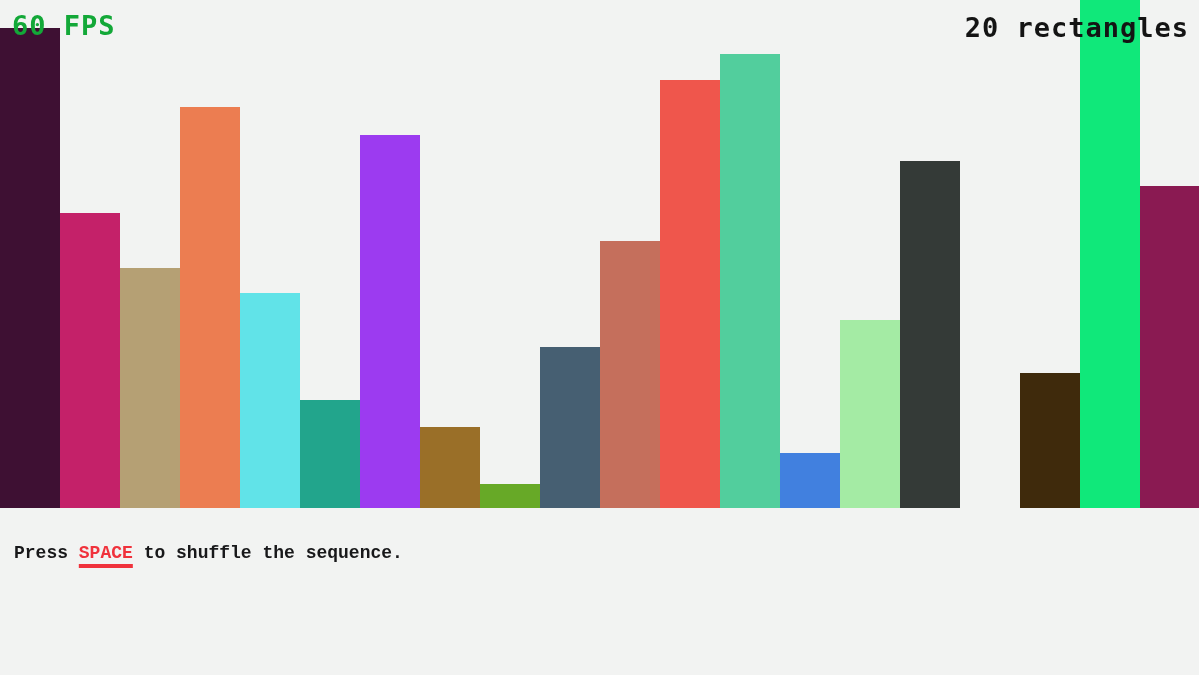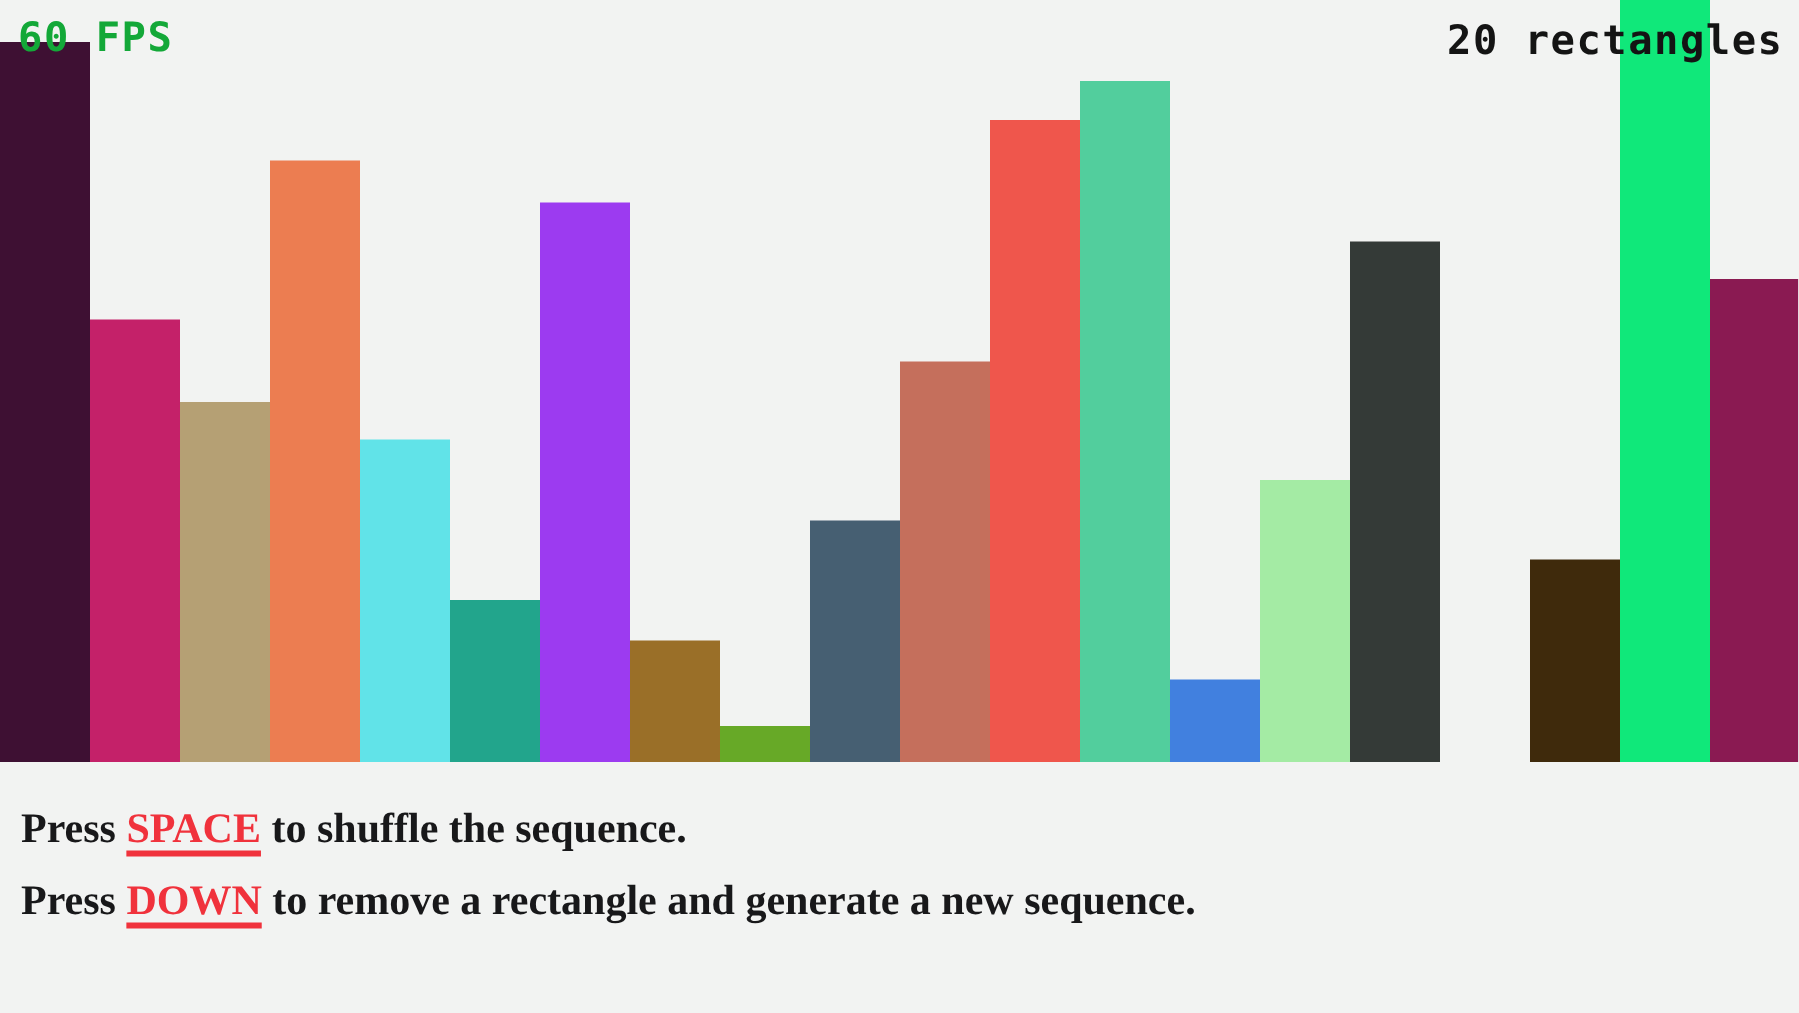--- a/index.html
+++ b/index.html
@@ -63,22 +63,22 @@
     position: absolute;
     left: 0;
     top: 515px;
     width: 1199px;
     height: 160px;
     background: #f2f3f2;
     padding: 14px 0 0 14px;
     box-sizing: border-box;
   }
   .instruction-line {
-    font-family: Liberation Serif, serif;
-    font-size: 28px;
+    font-family: Liberation Mono, monospace;
+    font-size: 18px;
     color: #18181a;
     line-height: 48px;
     white-space: nowrap;
     font-weight: 700;
     letter-spacing: 0px;
   }
   .keycap {
     color: #f0323c;
     text-decoration: underline;
     text-decoration-thickness: 4px;
@@ -112,16 +112,15 @@
       <div class="bar" style="left: 1080px; width: 60px; height: 508px; background: rgb(16, 232, 122);"></div>
       <div class="bar" style="left: 1140px; width: 59px; height: 322px; background: rgb(138, 26, 82);"></div>
     </div>
 
   <div class="hud" id="fps-counter">60 FPS</div>
 
   <div class="hud" id="rect-count">20 rectangles</div>
 
   <div id="instructions">
       <div class="instruction-line"><span>Press </span><span class="keycap" style="color: rgb(240, 50, 60);">SPACE</span><span> to shuffle the sequence.</span></div>
-      <div class="instruction-line"><span>Press </span><span class="keycap" style="color: rgb(240, 50, 60);">DOWN</span><span> to remove a rectangle and generate a new sequence.</span></div>
     </div>
 
 </div>
 
 </body></html>

